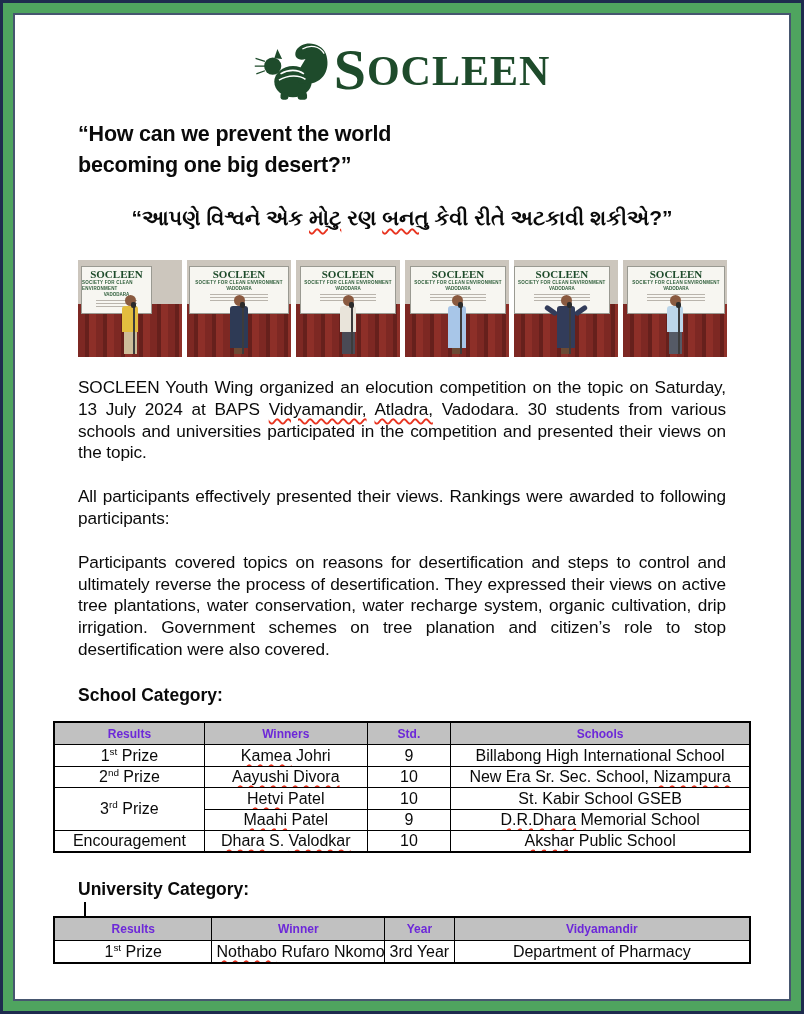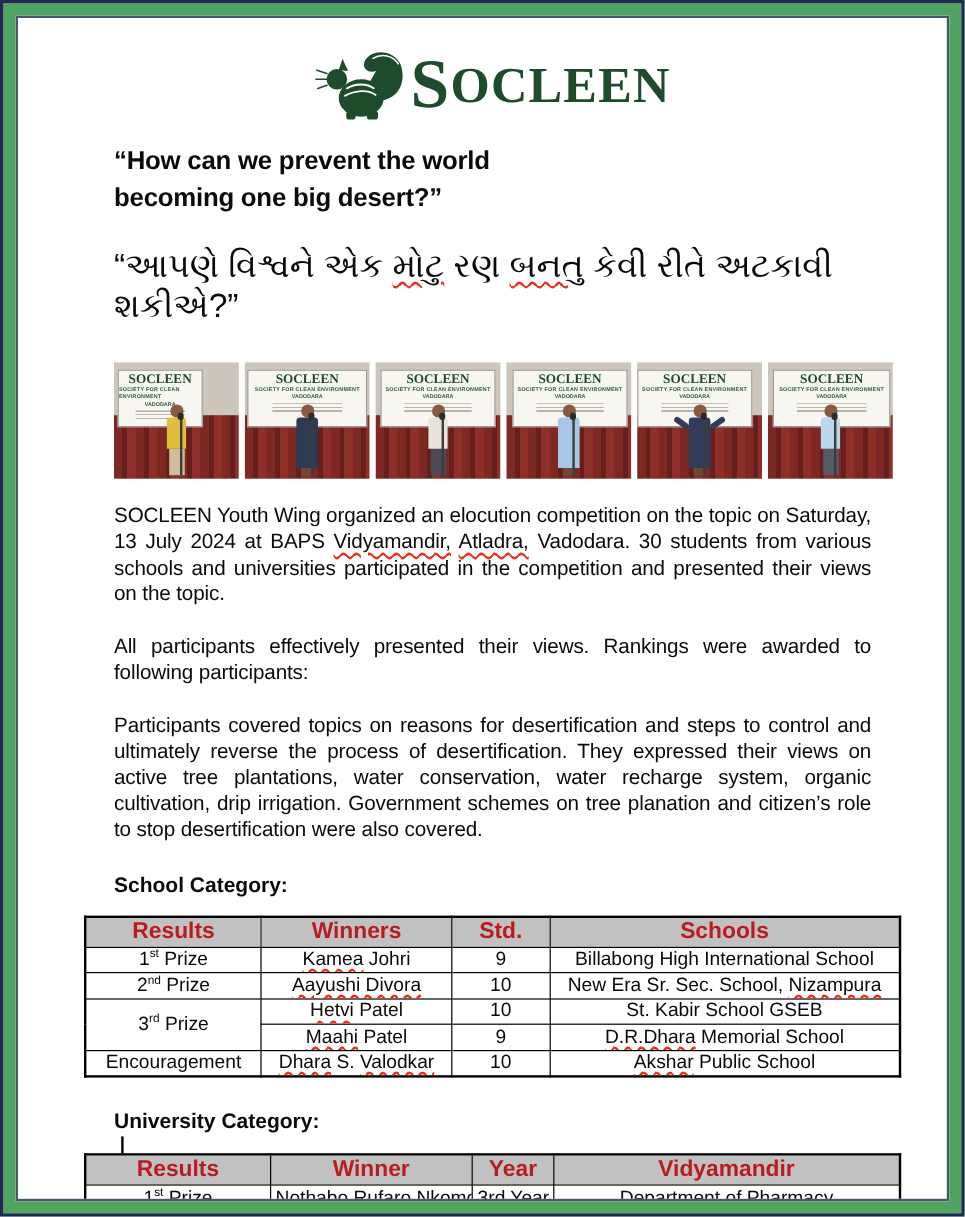--- a/index.html
+++ b/index.html
@@ -13,33 +13,33 @@
     --text-black:#0a0a0a;
   }
   *{box-sizing:border-box;margin:0;padding:0;}
   html,body{background:#fff;}
   body{font-family:"Liberation Sans",sans-serif;color:var(--text-black);}
   .page{
     width:804px;height:1014px;
     border:3px solid var(--frame-navy);
   }
   .frame-green{width:100%;height:100%;border:10px solid var(--frame-green);}
-  .frame-inner{width:100%;height:100%;border:2px solid var(--frame-inner);background:#fff;overflow:hidden;padding-left:17px;}
+  .frame-inner{width:100%;height:100%;border:2px solid var(--frame-inner);background:#fff;overflow:hidden;}
   .content{padding:14px 63px 0 63px;}
 
   
   .logo-wrap{display:flex;justify-content:center;align-items:center;margin-top:4px;height:74px;}
   .logo{display:flex;align-items:center;gap:2px;color:var(--brand-green);}
   .logo svg{display:block;}
   .logo-text{font-family:"Liberation Serif",serif;font-weight:bold;font-size:42px;letter-spacing:1px;line-height:1;}
   .logo-text .big-s{font-size:58px;vertical-align:-4px;}
 
   .doc-title{margin-top:12px;text-align:center;font-size:20px;letter-spacing:-0.3px;}
   .quote{margin-top:12px;text-align:left;font-size:21.5px;font-weight:bold;line-height:1.42;letter-spacing:-0.2px;}
-  .gujarati{margin-top:26px;font-size:28px;font-weight:normal;}
+  .gujarati{margin-top:26px;text-align:center;font-size:21px;font-weight:bold;}
 
   
   .sq{
     text-decoration:underline;
     text-decoration-style:wavy;
     text-decoration-color:var(--squiggle-red);
     text-decoration-thickness:1.8px;
     text-underline-offset:3px;
   }
 
@@ -71,21 +71,21 @@
   
   .para{margin-top:22px;font-size:17.2px;line-height:21.8px;text-align:justify;letter-spacing:-0.1px;}
 
   .section-heading{margin-top:24px;font-size:17.5px;font-weight:bold;}
 
   
   table{border-collapse:collapse;width:calc(100% + 50px);margin-left:-25px;table-layout:fixed;}
   .tbl-wrap{margin-top:15px;}
   th,td{border:1.6px solid #000;text-align:center;font-size:16px;padding:1px 4px;overflow:hidden;white-space:nowrap;}
   table{border:2.5px solid #000;}
-  th{background:var(--header-gray);font-weight:bold;font-size:19px;height:23px;color:#b91c1c;}
+  th{background:var(--header-gray);font-weight:bold;font-size:12px;height:23px;color:#6d28d9;}
   td{height:21.5px;}
   sup{font-size:0.62em;line-height:0;}
   .c-results{width:21.6%;} .c-winners{width:23.4%;} .c-std{width:12%;} .c-schools{width:43%;}
   .u-results{width:22.7%;} .u-winner{width:24.8%;} .u-year{width:10%;} .u-dept{width:42.5%;}
 
   .cursor-line{width:2px;height:14px;background:#000;margin:2px 0 0 6px;}
 </style>
 </head>
 <body>
 

